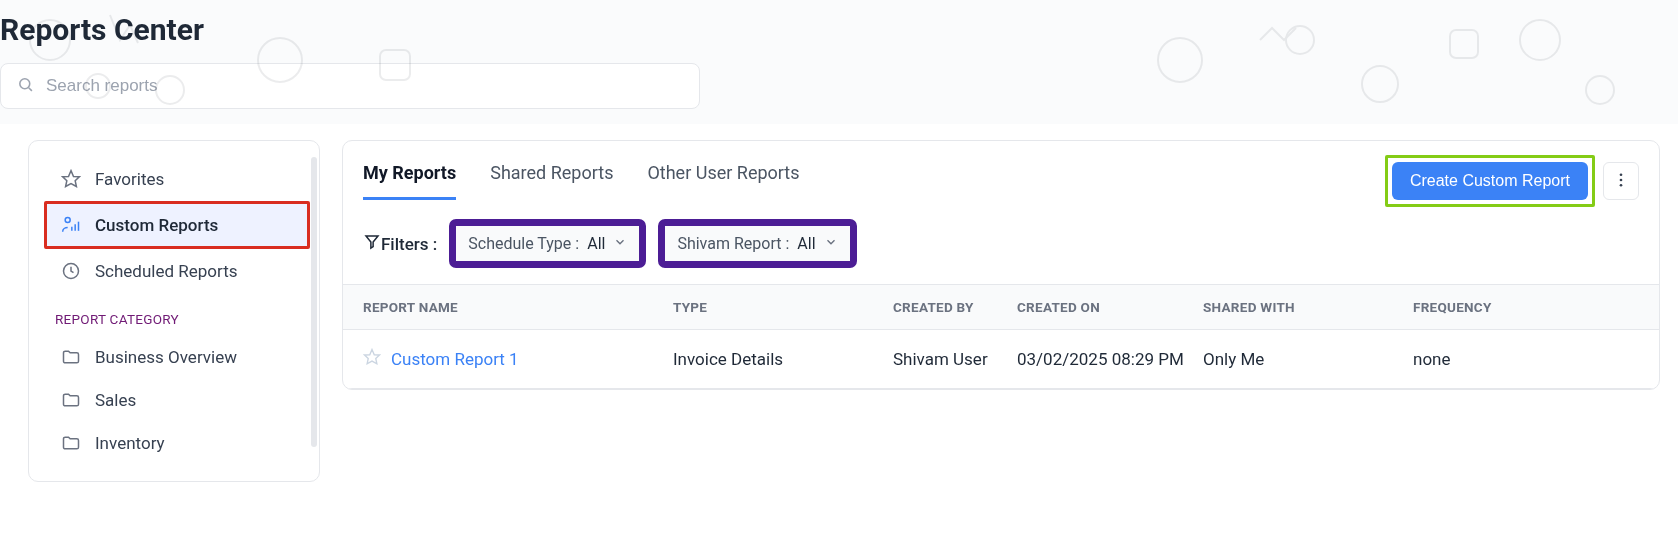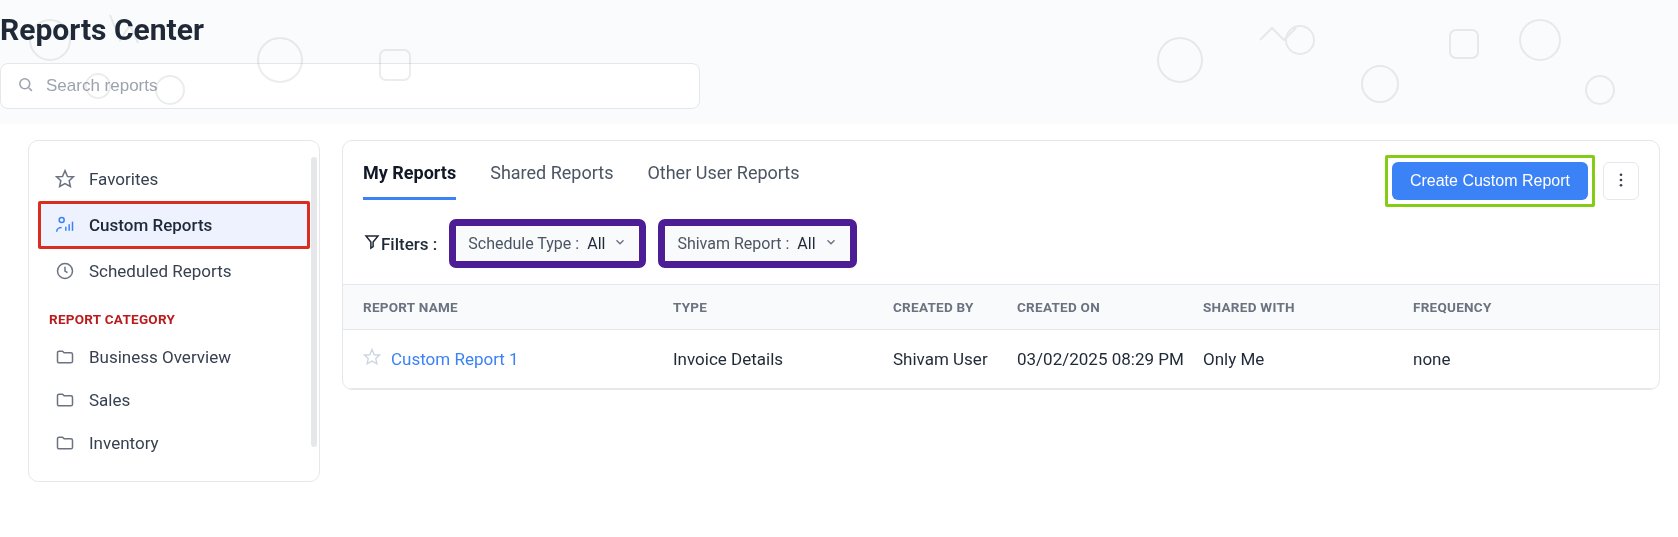--- a/index.html
+++ b/index.html
@@ -66,21 +66,21 @@
     align-items: flex-start;
     padding: 16px 18px 0 28px;
     gap: 22px;
   }
 
   
   .sidebar {
     width: 292px;
     border: 1px solid #e5e7eb;
     border-radius: 10px;
-    padding: 16px 6px 16px 6px;
+    padding: 16px 6px 16px 12px;
     background: #ffffff;
     position: relative;
   }
   .sidebar::after {
     
     content: "";
     position: absolute;
     right: 2px;
     top: 16px;
     width: 6px;
@@ -104,22 +104,22 @@
     color: #2952d1;
     border: 3px solid #d92d20; 
     border-radius: 2px;
     margin: 0 3px;
   }
   .side-item.active .side-icon { color: #3b82f6; }
   .side-icon { color: #6b7280; flex-shrink:0; display:flex; }
   .side-item.active span.lbl { color:#1f2937; font-weight:500; }
   .side-section {
     font-size: 13.5px;
-    font-weight: 700;
-    color: #b91c1c;
+    font-weight: 400;
+    color: #701a75;
     letter-spacing: 0.02em;
     padding: 18px 14px 8px 14px;
   }
 
   
   .main {
     flex: 1;
     border: 1px solid #e5e7eb;
     border-radius: 10px;
     background: #ffffff;

